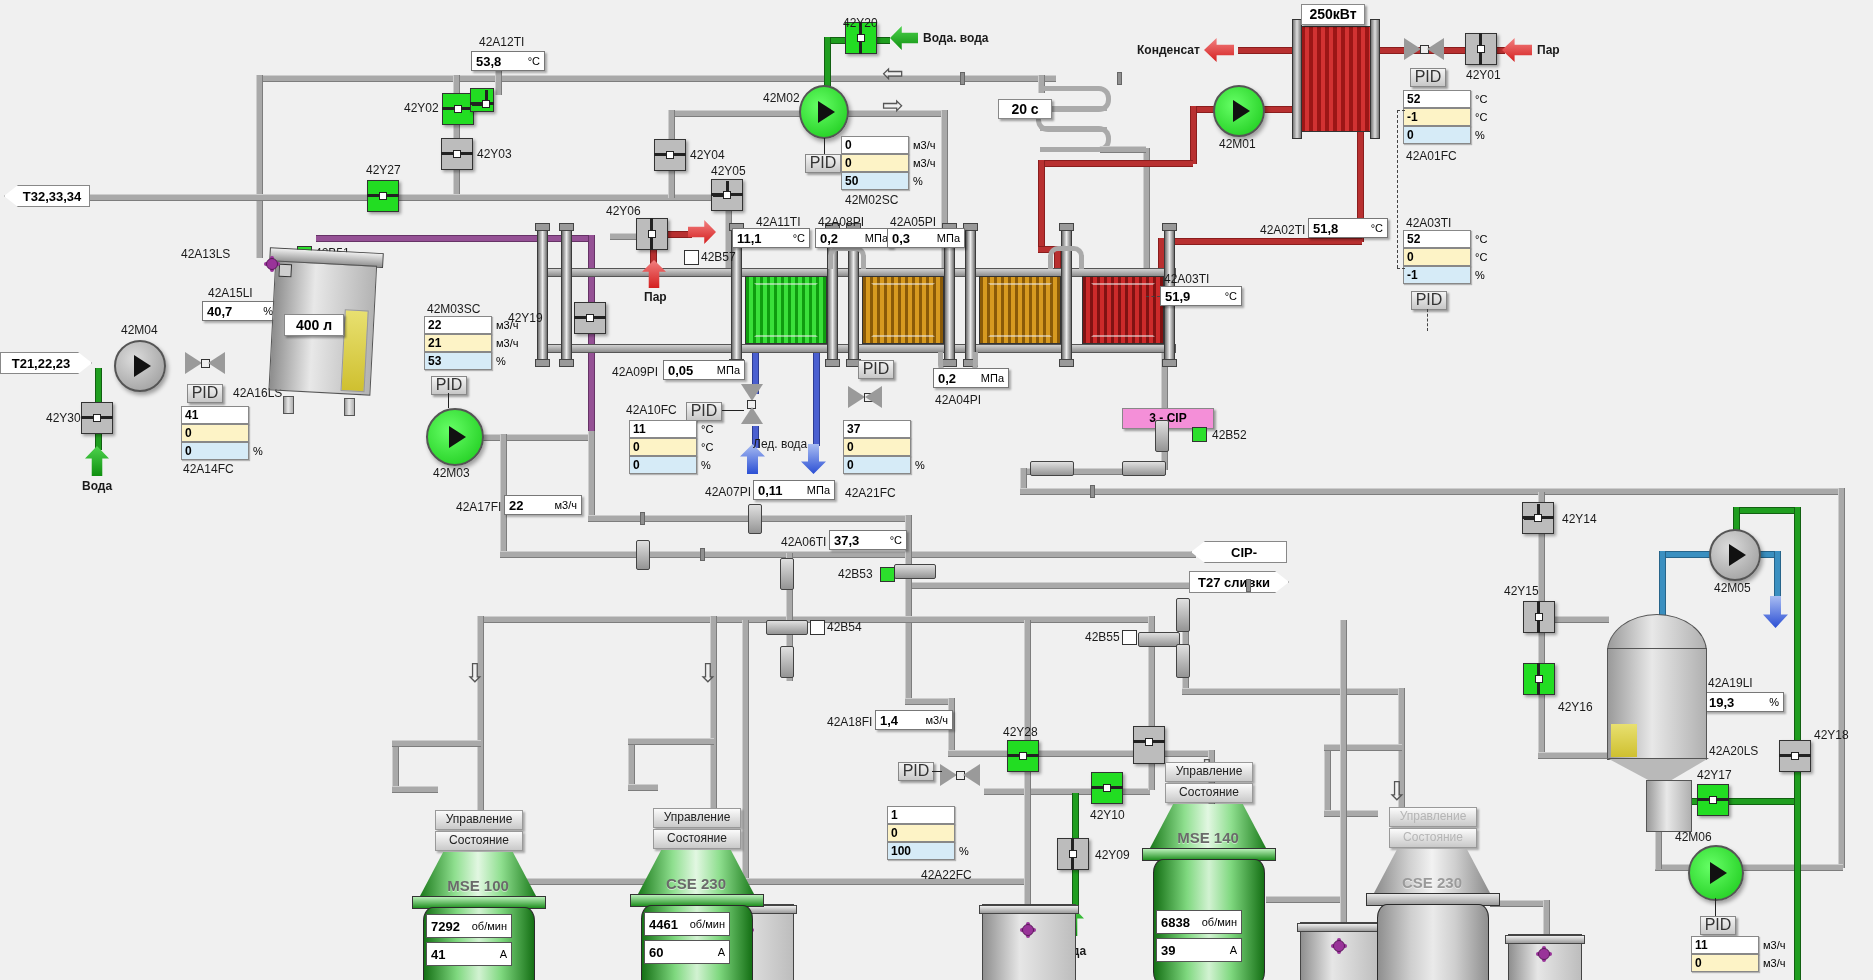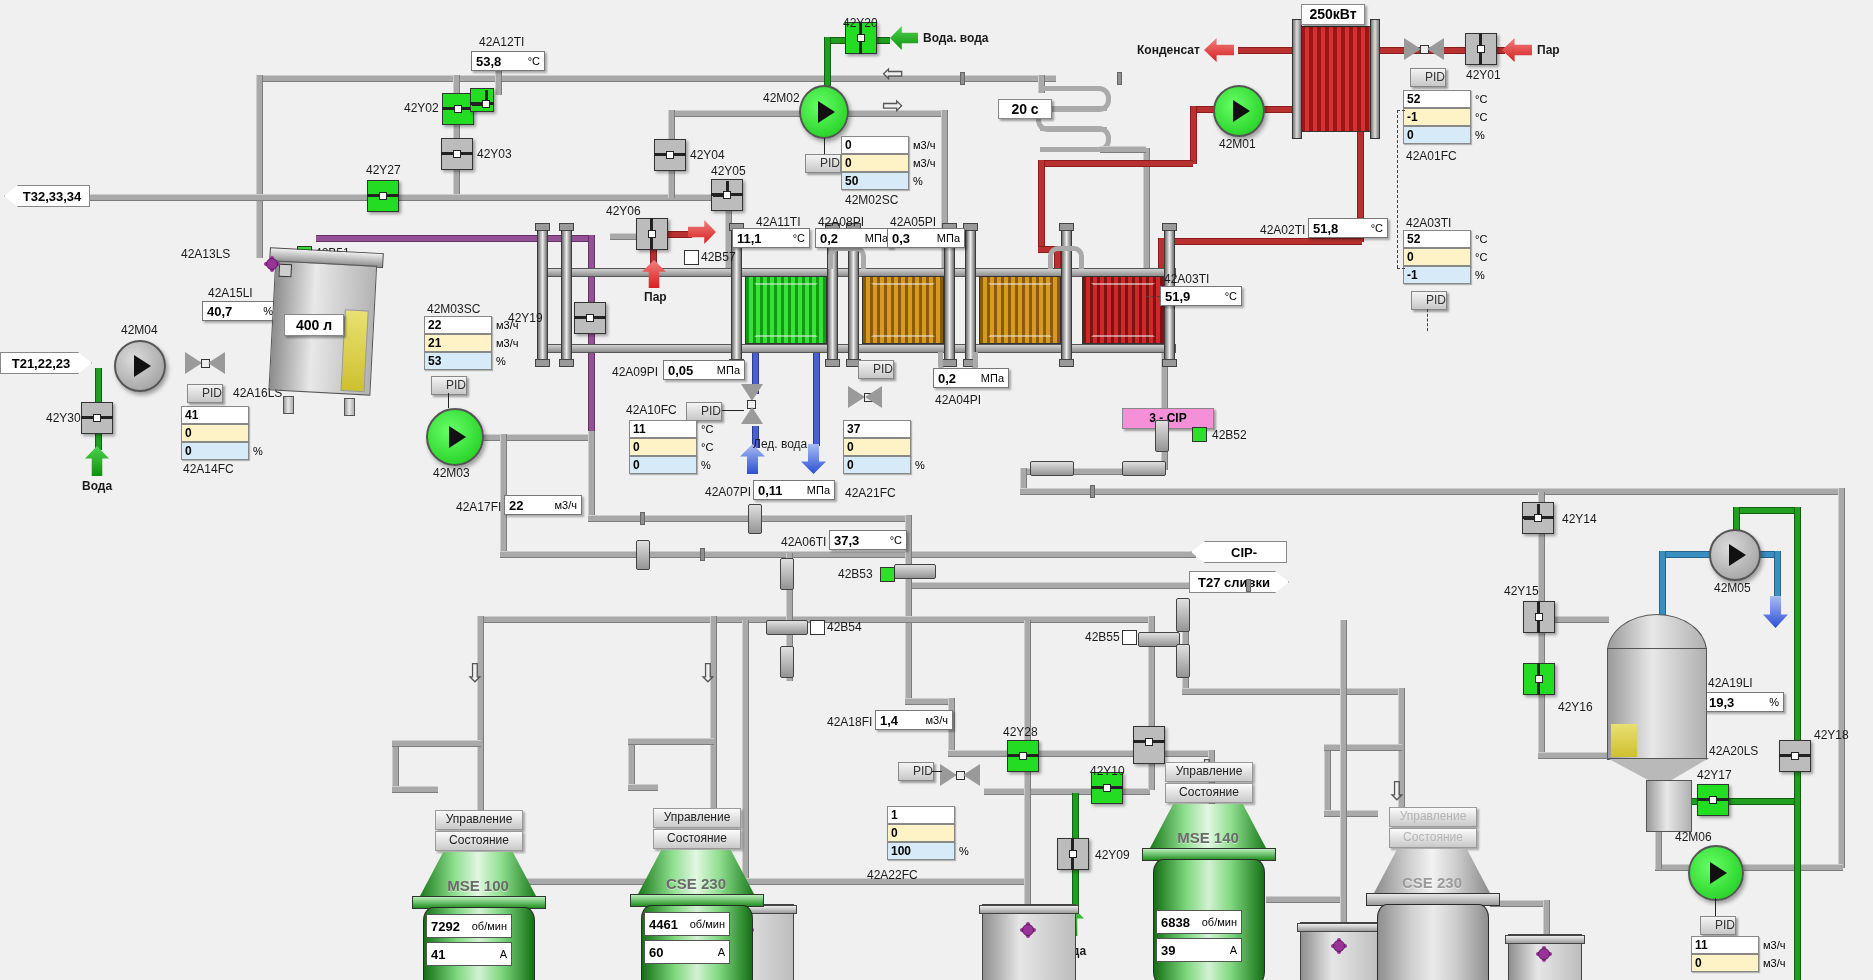--- a/index.html
+++ b/index.html
@@ -15,21 +15,21 @@
   .lbl{position:absolute;font-size:12px;color:#1a1a1a;white-space:nowrap}
   .vbox{position:absolute;height:20px;background:#fff;border:1px solid #777;box-shadow:2px 2px 2px rgba(0,0,0,.3);display:flex;align-items:center;padding:0 4px;font-size:13px;box-sizing:border-box}
   .vbox b{font-size:13px}
   .vbox .u{margin-left:auto;font-size:11px;padding-left:5px;font-weight:normal}
   .panel{position:absolute}
   .panel .row{display:flex;align-items:center;height:18px}
   .panel .cell{width:60px;height:16px;border:1px solid #888;background:#fff;font-weight:bold;font-size:12px;padding:0 3px;line-height:16px;box-shadow:1px 1px 1px rgba(0,0,0,.25)}
   .panel .row:nth-child(2) .cell{background:#fdf3c6}
   .panel .row:nth-child(3) .cell{background:#d6ebf7}
   .panel .unit{font-size:11px;margin-left:4px}
-  .pid{position:absolute;width:34px;height:17px;background:linear-gradient(180deg,#f4f4f4,#c7c7c7);border:1px solid #888;box-shadow:2px 2px 2px rgba(0,0,0,.35);font-size:12px;color:#333;text-align:right;line-height:16px}
+  .pid{position:absolute;width:34px;height:17px;background:linear-gradient(180deg,#f4f4f4,#c7c7c7);border:1px solid #888;box-shadow:2px 2px 2px rgba(0,0,0,.35);font-size:16px;color:#333;text-align:center;line-height:16px}
   .btn{position:absolute;width:86px;height:18px;background:linear-gradient(180deg,#fbfbfb,#c9c9c9);border:1px solid #999;box-shadow:2px 2px 2px rgba(0,0,0,.3);font-size:12px;text-align:center;line-height:17px;color:#222}
   .valve{position:absolute;width:30px;height:30px;background:#bcbcbc;border:1px solid #333;box-shadow:2px 2px 3px rgba(0,0,0,.35)}
   .valve::before{content:"";position:absolute;left:-1px;right:-1px;top:13px;height:3px;background:#222}
   .valve::after{content:"";position:absolute;left:11px;top:11px;width:6px;height:6px;background:#fff;border:1px solid #222}
   .valve.vert::before{left:13px;right:auto;top:-1px;bottom:-1px;width:3px;height:auto}
   .valve.g{background:#22dd22}
   .valve .L{position:absolute;left:1px;top:1px;width:13px;height:13px;border-right:3px solid #222;border-bottom:3px solid #222}
   .chk{position:absolute;width:13px;height:13px;background:#fff;border:1px solid #333}
   .chk.g{background:#2ce02c}
   .pump{position:absolute;border-radius:50%;background:radial-gradient(circle at 38% 35%,#dcdcdc,#969696);border:2px solid #555;box-shadow:2px 3px 4px rgba(0,0,0,.35);display:flex;align-items:center;justify-content:center}
@@ -288,21 +288,21 @@
 <div class="lbl" style="left:843px;top:16px">42Y20</div>
 <div class="valve" style="left:81px;top:402px"></div>
 <div class="lbl" style="left:46px;top:411px">42Y30</div>
 <div class="valve" style="left:574px;top:302px"></div>
 <div class="lbl" style="left:508px;top:311px">42Y19</div>
 <div class="valve vert" style="left:1465px;top:33px"></div>
 <div class="lbl" style="left:1466px;top:68px">42Y01</div>
 <div class="valve g" style="left:1007px;top:740px"></div>
 <div class="lbl" style="left:1003px;top:725px">42Y28</div>
 <div class="valve g" style="left:1091px;top:772px"></div>
-<div class="lbl" style="left:1090px;top:764px">42Y10</div>
+<div class="lbl" style="left:1090px;top:808px">42Y10</div>
 <div class="valve vert" style="left:1057px;top:838px"></div>
 <div class="lbl" style="left:1095px;top:848px">42Y09</div>
 <div class="valve" style="left:1133px;top:726px;height:36px"></div>
 <div class="lbl" style="left:1168px;top:765px">42Y11</div>
 <div class="valve" style="left:1522px;top:502px">
     <i class="L"></i>
   </div>
 <div class="lbl" style="left:1562px;top:512px">42Y14</div>
 <div class="valve vert" style="left:1523px;top:601px"></div>
 <div class="lbl" style="left:1504px;top:584px">42Y15</div>
@@ -591,21 +591,21 @@
     </div>
   <div class="row">
       <div class="cell">0</div>
       <span class="unit"></span>
     </div>
   <div class="row">
       <div class="cell">100</div>
       <span class="unit">%</span>
     </div>
 </div>
-<div class="lbl" style="left:867px;top:868px">42A22FC</div>
+<div class="lbl" style="left:921px;top:868px">42A22FC</div>
 
 <div class="pid" style="left:1700px;top:916px">PID</div>
 <div class="cline" style="left:1715px;top:898px;width:1px;height:18px"></div>
 <div class="panel" style="left:1691px;top:936px">
   <div class="row">
       <div class="cell">11</div>
       <span class="unit">м3/ч</span>
     </div>
   <div class="row">
       <div class="cell">0</div>

